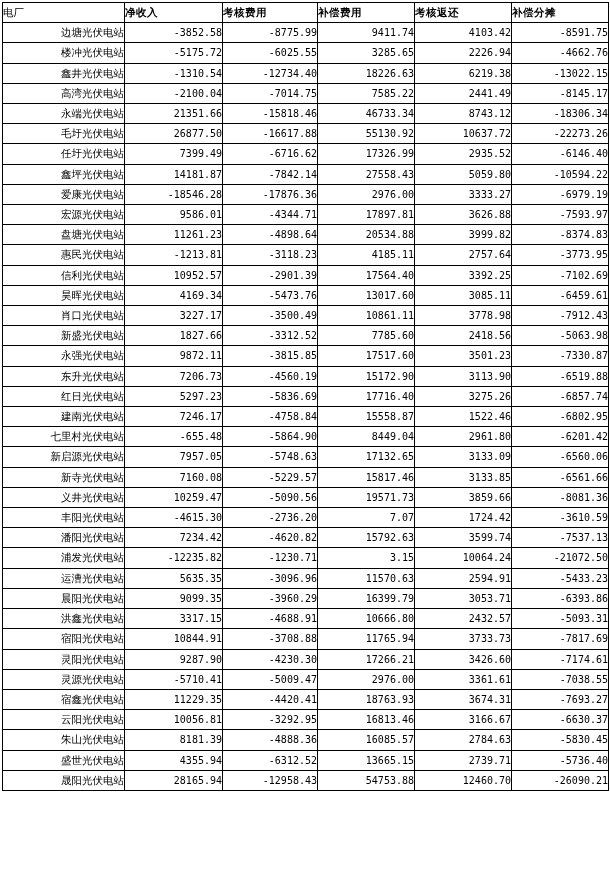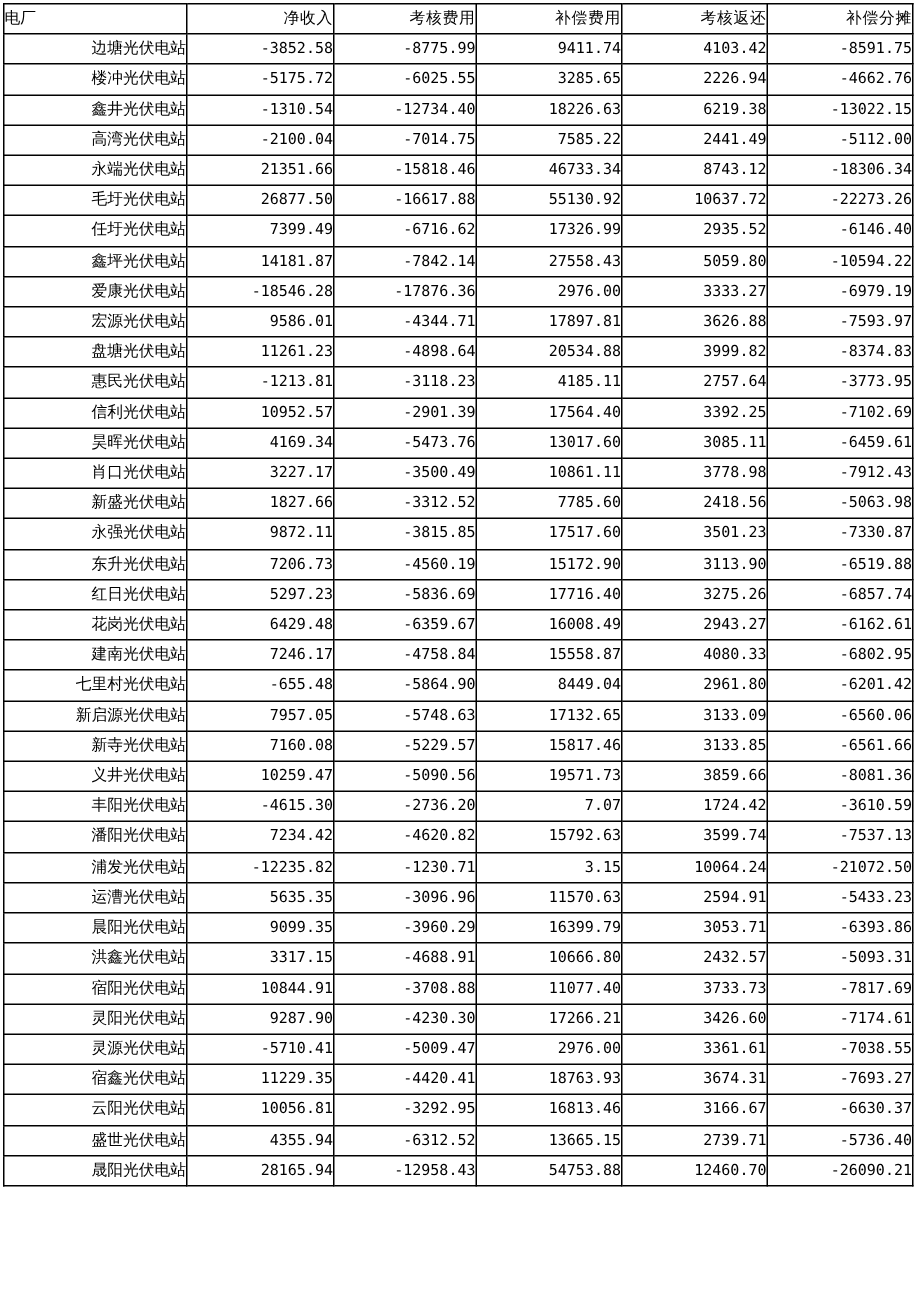--- a/index.html
+++ b/index.html
@@ -42,22 +42,22 @@
   col.c3 { width: 97px; }
   col.c4 { width: 97px; }
   col.c5 { width: 97px; }
 
   th.hdr-first {
     text-align: left;
     padding-left: 7px;
     font-weight: normal;
   }
   th.hdr-num {
-    text-align: right;
-    font-weight: normal;
+    text-align: left;
+    font-weight: bold;
     letter-spacing: 0.5px;
   }
   td.name {
     text-align: right;
     padding-left: 7px;
   }
   td.num {
     text-align: right;
     padding-right: 7px;
     font-family: "DejaVu Sans Mono", monospace;
@@ -111,21 +111,21 @@
           <td class="num">18226.63</td>
           <td class="num">6219.38</td>
           <td class="num">-13022.15</td>
         </tr>
         <tr>
           <td class="name">高湾光伏电站</td>
           <td class="num">-2100.04</td>
           <td class="num">-7014.75</td>
           <td class="num">7585.22</td>
           <td class="num">2441.49</td>
-          <td class="num">-5112.00</td>
+          <td class="num">-8145.17</td>
         </tr>
         <tr>
           <td class="name">永端光伏电站</td>
           <td class="num">21351.66</td>
           <td class="num">-15818.46</td>
           <td class="num">46733.34</td>
           <td class="num">8743.12</td>
           <td class="num">-18306.34</td>
         </tr>
         <tr>
@@ -234,33 +234,25 @@
         </tr>
         <tr>
           <td class="name">红日光伏电站</td>
           <td class="num">5297.23</td>
           <td class="num">-5836.69</td>
           <td class="num">17716.40</td>
           <td class="num">3275.26</td>
           <td class="num">-6857.74</td>
         </tr>
         <tr>
-          <td class="name">花岗光伏电站</td>
-          <td class="num">6429.48</td>
-          <td class="num">-6359.67</td>
-          <td class="num">16008.49</td>
-          <td class="num">2943.27</td>
-          <td class="num">-6162.61</td>
-        </tr>
-        <tr>
           <td class="name">建南光伏电站</td>
           <td class="num">7246.17</td>
           <td class="num">-4758.84</td>
           <td class="num">15558.87</td>
-          <td class="num">4080.33</td>
+          <td class="num">1522.46</td>
           <td class="num">-6802.95</td>
         </tr>
         <tr>
           <td class="name">七里村光伏电站</td>
           <td class="num">-655.48</td>
           <td class="num">-5864.90</td>
           <td class="num">8449.04</td>
           <td class="num">2961.80</td>
           <td class="num">-6201.42</td>
         </tr>
@@ -333,21 +325,21 @@
           <td class="num">3317.15</td>
           <td class="num">-4688.91</td>
           <td class="num">10666.80</td>
           <td class="num">2432.57</td>
           <td class="num">-5093.31</td>
         </tr>
         <tr>
           <td class="name">宿阳光伏电站</td>
           <td class="num">10844.91</td>
           <td class="num">-3708.88</td>
-          <td class="num">11077.40</td>
+          <td class="num">11765.94</td>
           <td class="num">3733.73</td>
           <td class="num">-7817.69</td>
         </tr>
         <tr>
           <td class="name">灵阳光伏电站</td>
           <td class="num">9287.90</td>
           <td class="num">-4230.30</td>
           <td class="num">17266.21</td>
           <td class="num">3426.60</td>
           <td class="num">-7174.61</td>
@@ -370,20 +362,28 @@
         </tr>
         <tr>
           <td class="name">云阳光伏电站</td>
           <td class="num">10056.81</td>
           <td class="num">-3292.95</td>
           <td class="num">16813.46</td>
           <td class="num">3166.67</td>
           <td class="num">-6630.37</td>
         </tr>
         <tr>
+          <td class="name">朱山光伏电站</td>
+          <td class="num">8181.39</td>
+          <td class="num">-4888.36</td>
+          <td class="num">16085.57</td>
+          <td class="num">2784.63</td>
+          <td class="num">-5830.45</td>
+        </tr>
+        <tr>
           <td class="name">盛世光伏电站</td>
           <td class="num">4355.94</td>
           <td class="num">-6312.52</td>
           <td class="num">13665.15</td>
           <td class="num">2739.71</td>
           <td class="num">-5736.40</td>
         </tr>
         <tr>
           <td class="name">晟阳光伏电站</td>
           <td class="num">28165.94</td>

